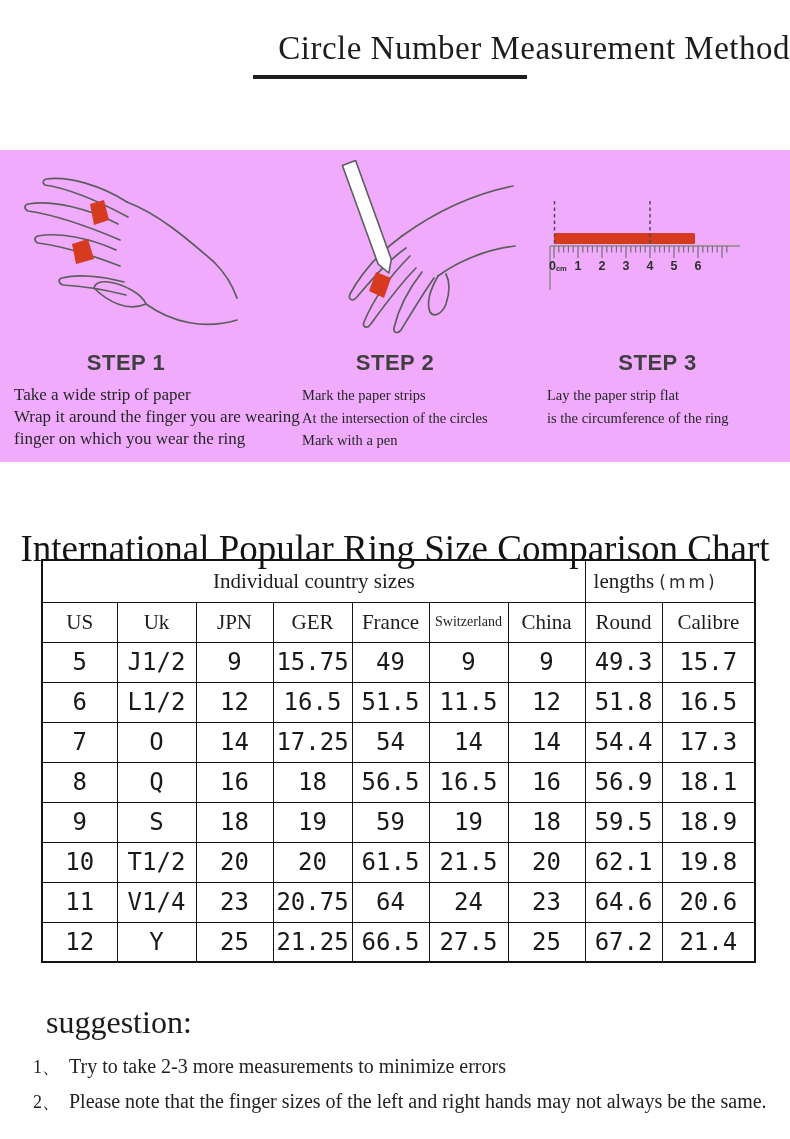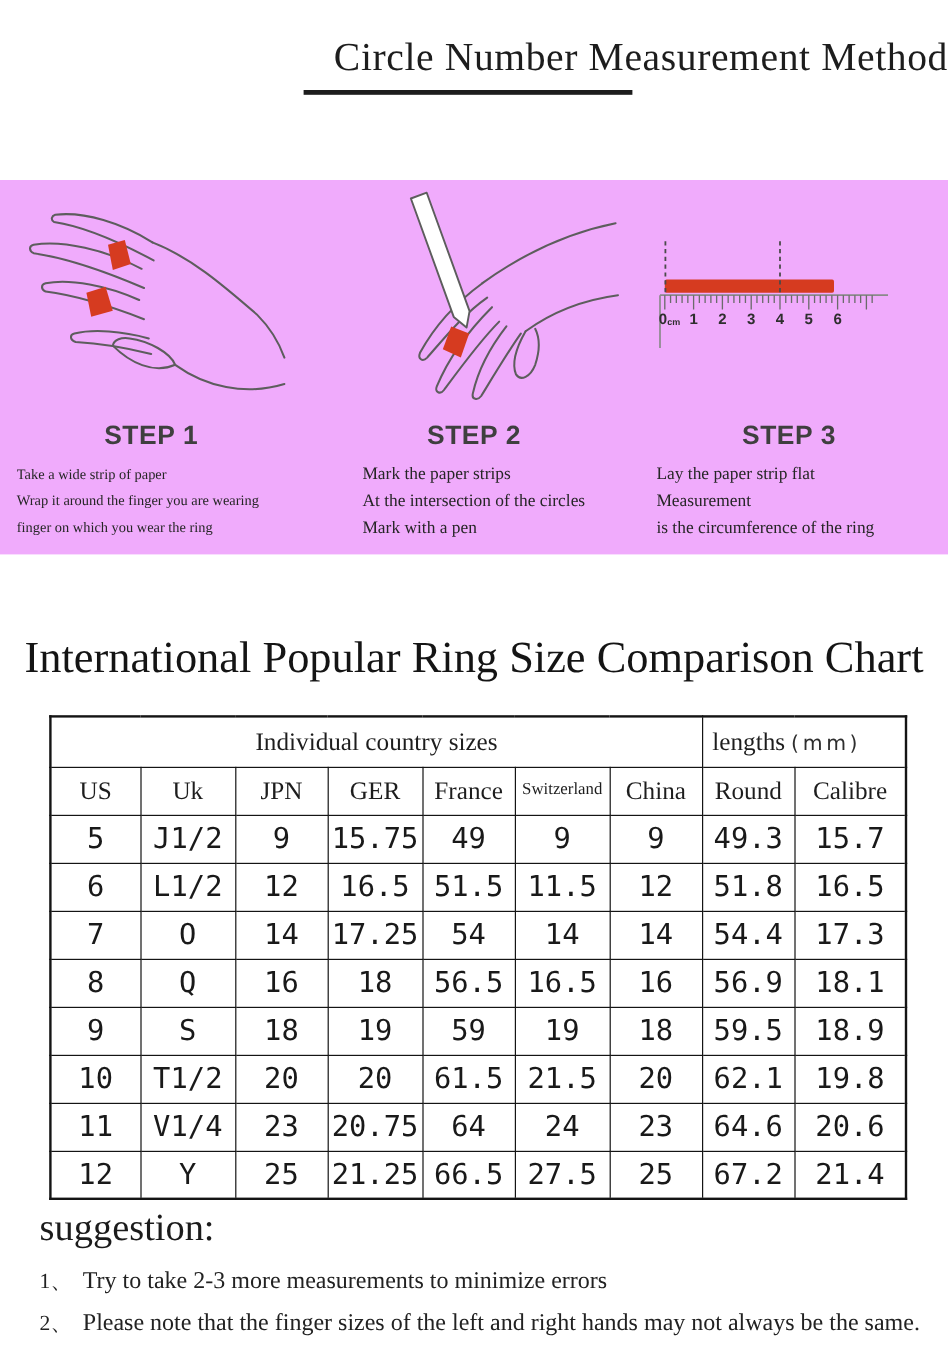--- a/index.html
+++ b/index.html
@@ -16,47 +16,47 @@
   .step-illu{position:absolute;}
   .illu-1{left:6px;top:12px;}
   .illu-2{left:260px;top:4px;}
   .illu-3{left:542px;top:46px;}
   .step-label{position:absolute;top:200px;height:28px;font-family:"Liberation Sans","DejaVu Sans",sans-serif;
     font-size:22px;font-weight:600;color:#3f3f3f;text-align:center;letter-spacing:.5px;}
   .label-1{left:36px;width:180px;}
   .label-2{left:300px;width:190px;}
   .label-3{left:560px;width:195px;}
   .step-text{position:absolute;top:234px;color:#262626;}
-  .text-1{left:14px;width:250px;font-size:12px;line-height:22px;}
+  .text-1{left:14px;width:250px;font-size:17px;line-height:22px;}
   .text-2{left:302px;width:230px;font-size:14.5px;line-height:22.5px;}
   .text-3{left:547px;width:235px;font-size:14.5px;line-height:22.5px;}
   .step-line{white-space:nowrap;}
 
   
   .chart-title{position:absolute;top:527px;left:0;width:790px;text-align:center;
     font-size:37px;color:#141414;}
-  .size-table{position:absolute;top:596px;left:41px;border-collapse:collapse;table-layout:fixed;
+  .size-table{position:absolute;top:559px;left:41px;border-collapse:collapse;table-layout:fixed;
     width:713px;border:2.5px solid #141414;padding-left:32px;}
   .size-table th,.size-table td{border:1.5px solid #141414;text-align:center;vertical-align:middle;
     padding:0;overflow:hidden;}
   tr.group-row{height:42px;}
   tr.cols-row{height:40px;}
   .size-table tbody tr{height:40px;}
   .group-cell{font-size:21px;font-weight:400;}
   .lengths-cell{text-align:left;}
   .lengths-inner{display:flex;align-items:baseline;padding-left:8px;}
   .lengths-word{font-size:21px;}
   .lengths-unit{font-family:"DejaVu Sans","Liberation Sans",sans-serif;font-size:17px;color:#2e2e2e;
     letter-spacing:3px;margin-left:5px;}
   .col-head{font-size:21px;font-weight:400;}
   .col-head.small{font-size:14px;}
   .size-table td{font-family:"DejaVu Sans Mono",monospace;font-size:24px;color:#191919;}
 
   
-  .suggest-heading{position:absolute;top:1004px;left:33px;font-size:32px;color:#1b1b1b;}
+  .suggest-heading{position:absolute;top:1004px;left:46px;font-size:32px;color:#1b1b1b;}
   .suggest-list{position:absolute;top:1055px;left:33px;width:745px;}
   .suggest-item{display:flex;align-items:baseline;font-size:20px;color:#222;margin-bottom:11px;white-space:nowrap;}
   .suggest-num{font-size:18px;margin-right:9px;}
 
   
   .sketch{stroke:#5d5d5d;stroke-width:1.7;fill:none;stroke-linecap:round;stroke-linejoin:round;}
   .pen-body{fill:#ffffff;stroke:#5d5d5d;stroke-width:1.6;stroke-linejoin:round;}
   .ruler-line{stroke:#8a8a8a;stroke-width:1.4;fill:none;}
   .ruler-num{font-family:"Liberation Sans","DejaVu Sans",sans-serif;font-size:12.5px;font-weight:600;fill:#2e2e2e;}
   .dash-line{stroke:#4a4a4a;stroke-width:1.5;stroke-dasharray:3.5,3;fill:none;}
@@ -159,21 +159,20 @@
       <div class="step-line">Wrap it around the finger you are wearing</div>
       <div class="step-line">finger on which you wear the ring</div>
     </div>
     <div class="step-text text-2">
       <div class="step-line">Mark the paper strips</div>
       <div class="step-line">At the intersection of the circles</div>
       <div class="step-line">Mark with a pen</div>
     </div>
     <div class="step-text text-3">
       <div class="step-line">Lay the paper strip flat</div>
-      <div class="step-line">Measurement</div>
       <div class="step-line">is the circumference of the ring</div>
     </div>
   </div>
 
   <div class="chart-title">International Popular Ring Size Comparison Chart</div>
 
   <table class="size-table">
     <colgroup>
       <col style="width:75px">
         <col style="width:79px">

